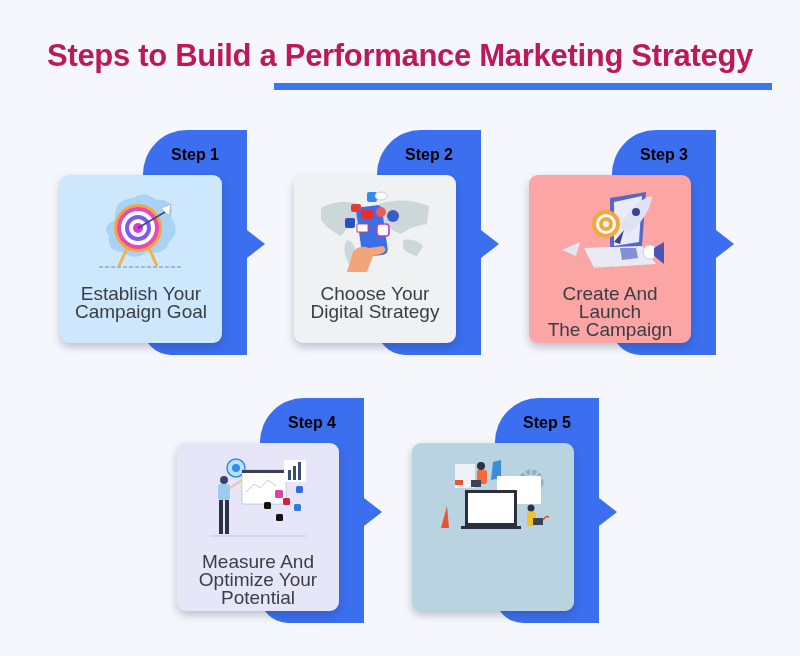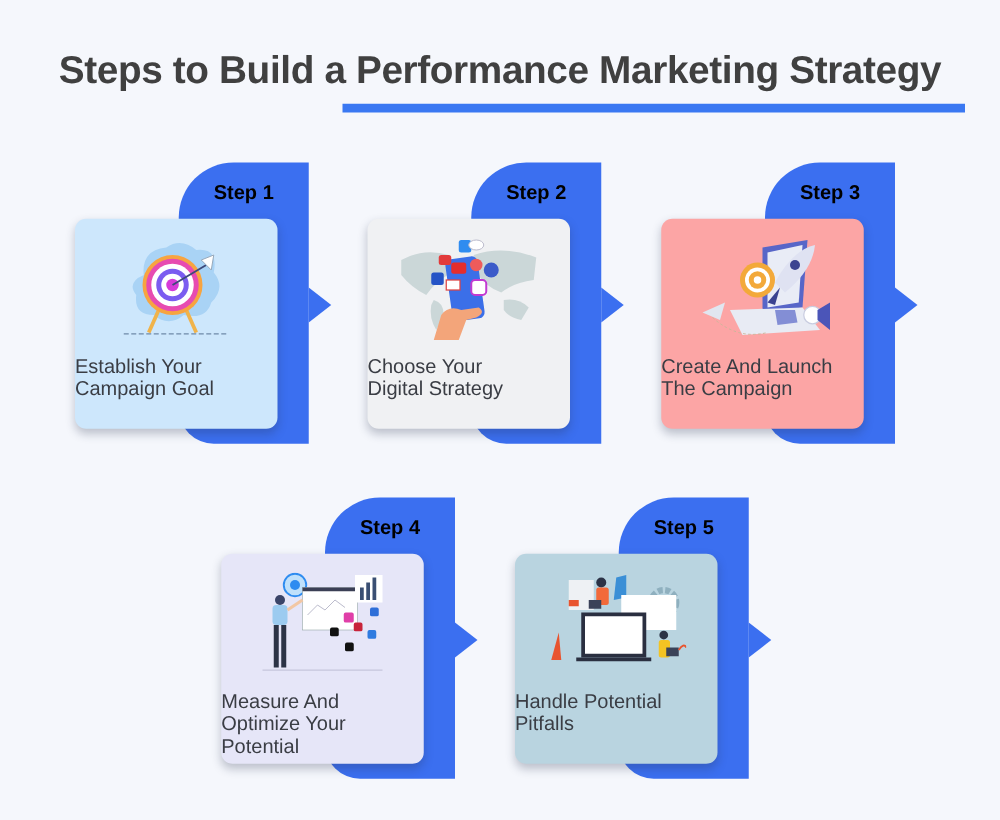--- a/index.html
+++ b/index.html
@@ -1,21 +1,21 @@
 <!DOCTYPE html>
 <html><head>
 <meta charset="utf-8">
 <style>
   * { box-sizing: border-box; margin: 0; padding: 0; }
   html, body { width: 800px; height: 656px; background: #f5f7fc; overflow: hidden; }
   body { position: relative; font-family: "Liberation Sans", "DejaVu Sans", sans-serif; }
 
   .title {
     position: absolute; left: 0; top: 38px; width: 800px; text-align: center;
-    font-size: 31px; font-weight: bold; color: #404040; letter-spacing: -0.3px;
+    font-size: 31px; font-weight: bold; color: #be185d; letter-spacing: -0.3px;
   }
   .title-underline {
     position: absolute; left: 274px; top: 83px; width: 498px; height: 7px;
     background: #3a78f2;
   }
 
   .step { position: absolute; width: 210px; height: 230px; }
   .tab {
     position: absolute; left: 83px; top: 0; width: 104px; height: 225px;
     background: #3b6ff0;
@@ -29,22 +29,22 @@
   .step-label {
     position: absolute; left: 83px; top: 16px; width: 104px; text-align: center;
     color: #000000; font-weight: bold; font-size: 16px;
   }
   .card {
     position: absolute; left: 0; top: 45px; width: 162px; height: 168px;
     border-radius: 9px;
     box-shadow: 0 4px 8px rgba(40,50,80,0.28);
   }
   .card-text {
-    position: absolute; left: 0; top: 110px; width: 162px; 
-    color: #3a3d44; font-size: 16px; line-height: 18px;
+    position: absolute; left: 0; top: 110px; width: 162px; text-align: center;
+    color: #3a3d44; font-size: 19px; line-height: 18px;
   }
   .illus { position: absolute; left: 25px; top: 15px; width: 112px; height: 82px; }
 </style>
 </head>
 <body>
 
 <div class="title">Steps to Build a Performance Marketing Strategy</div>
 <div class="title-underline"></div>
 
 <div class="step" style="left:60px; top:130px;">
@@ -183,18 +183,14 @@
       <rect x="34" y="22" width="10" height="7" fill="#3a4258"></rect>
       <rect x="28" y="32" width="52" height="36" fill="#2a2f40"></rect>
       <rect x="31" y="35" width="46" height="30" fill="#ffffff"></rect>
       <rect x="24" y="68" width="60" height="3" fill="#2a2f40"></rect>
       <circle cx="94" cy="50" r="3.5" fill="#2c3346"></circle>
       <rect x="90" y="54" width="9" height="14" rx="2" fill="#f3c323"></rect>
       <rect x="96" y="60" width="10" height="7" fill="#3a4258"></rect>
       <path d="M4 70 L10 48 L12 70Z" fill="#e8542f"></path>
       <path d="M106 62 Q110 56 112 60" fill="none" stroke="#e8542f" stroke-width="1.5"></path>
     </svg>
-    <div class="card-text">
-      <div>Handle Potential</div>
-      <div>Pitfalls</div>
-    </div>
   </div>
 </div>
 
 </body></html>

